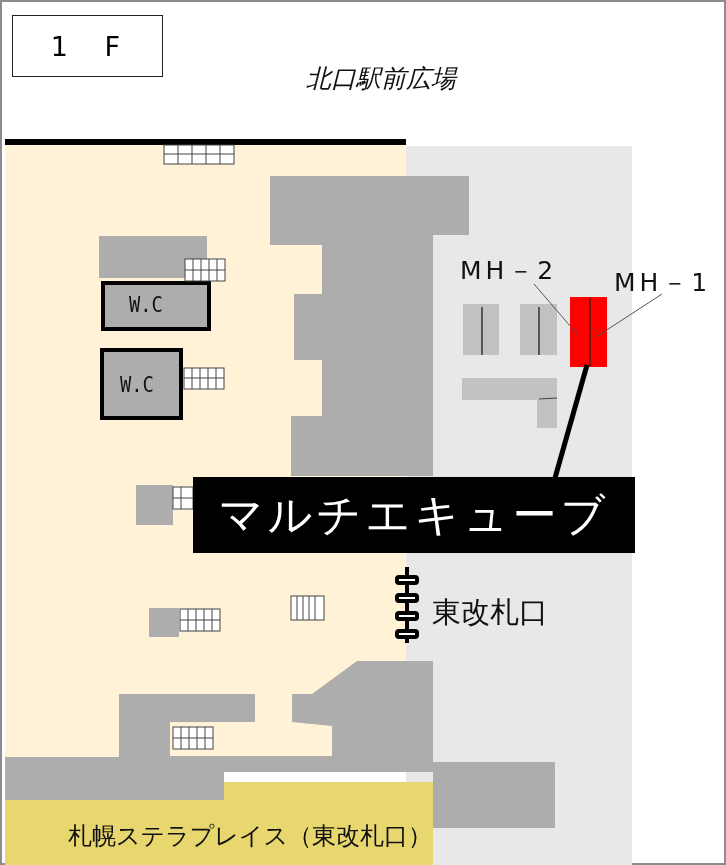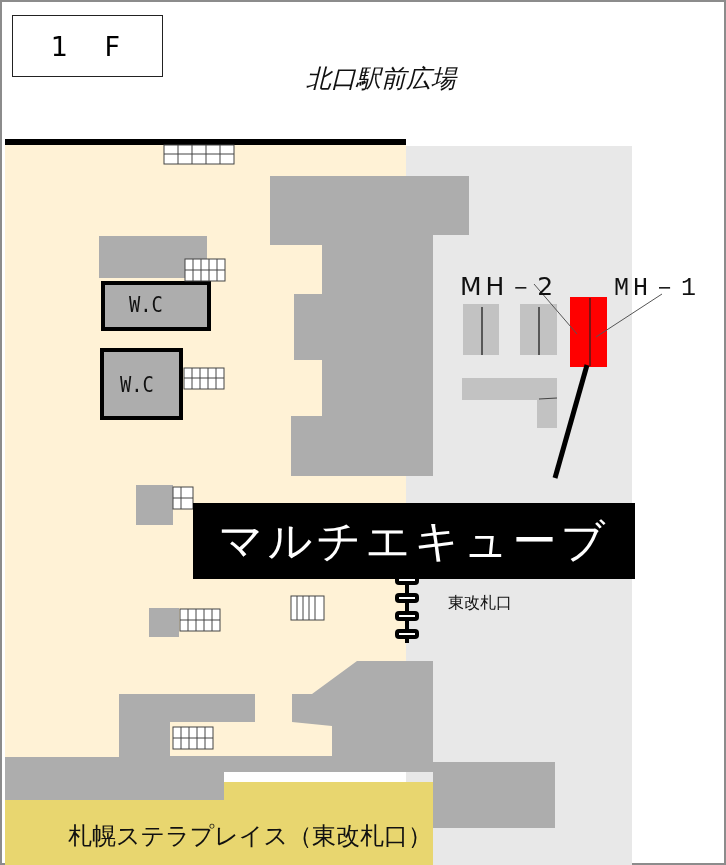--- a/index.html
+++ b/index.html
@@ -12,27 +12,27 @@
     svg.floor { position: absolute; left: 0; top: 0; }
     .lbl { position: absolute; white-space: nowrap; color: #111; }
     .floor-badge {
       position: absolute; left: 10px; top: 13px; width: 151px; height: 62px;
       border: 1.5px solid #222; box-sizing: border-box; background: #fff;
       display: flex; align-items: center; justify-content: center;
       font-size: 27px; letter-spacing: 14px; padding-left: 10px;
     }
     .plaza-label { left: 304px; top: 60px; font-size: 25px; font-style: italic; }
     .wc-label { font-size: 22px; font-family: "DejaVu Sans Mono", "Liberation Mono", monospace; transform: scaleX(0.85); }
-    .mh-label { font-size: 25px; letter-spacing: 4px; margin-top: 16px; }
+    .mh-label { font-size: 25px; letter-spacing: 4px; }
     .callout {
-      position: absolute; left: 191px; top: 501px; width: 442px; height: 76px;
+      position: absolute; left: 191px; top: 475px; width: 442px; height: 76px;
       background: #000; color: #fff; display: flex; align-items: center; justify-content: center;
       font-size: 44px; letter-spacing: 4px;
     }
-    .gate-label { left: 430px; top: 591px; font-size: 16px; margin-left: 16px; }
+    .gate-label { left: 430px; top: 591px; font-size: 29px; }
     .bottom-label { left: 66px; top: 818px; font-size: 24px; }
   </style>
 </head>
 <body>
 
 <div class="map-frame">
   <svg class="floor" width="726" height="865" viewBox="0 0 726 865">
 
     <rect x="404" y="144" width="226" height="721" fill="#e8e8e8"></rect>
 
@@ -109,19 +109,19 @@
     </g>
   </svg>
 
   <div class="floor-badge">1 F</div>
   <div class="lbl plaza-label">北口駅前広場</div>
 
   <div class="lbl wc-label" style="left:124px; top:290px;">W.C</div>
   <div class="lbl wc-label" style="left:115px; top:370px;">W.C</div>
 
   <div class="lbl mh-label" style="left:458px; top:252px;">MH－2</div>
-  <div class="lbl mh-label" style="left:612px; top:252px;font-family:Liberation Mono, monospace;">MH－1</div>
+  <div class="lbl mh-label" style="left:612px; top:264px;">MH－1</div>
 
   <div class="callout">マルチエキューブ</div>
 
   <div class="lbl gate-label">東改札口</div>
   <div class="lbl bottom-label">札幌ステラプレイス（東改札口）</div>
 </div>
 
 </body></html>

